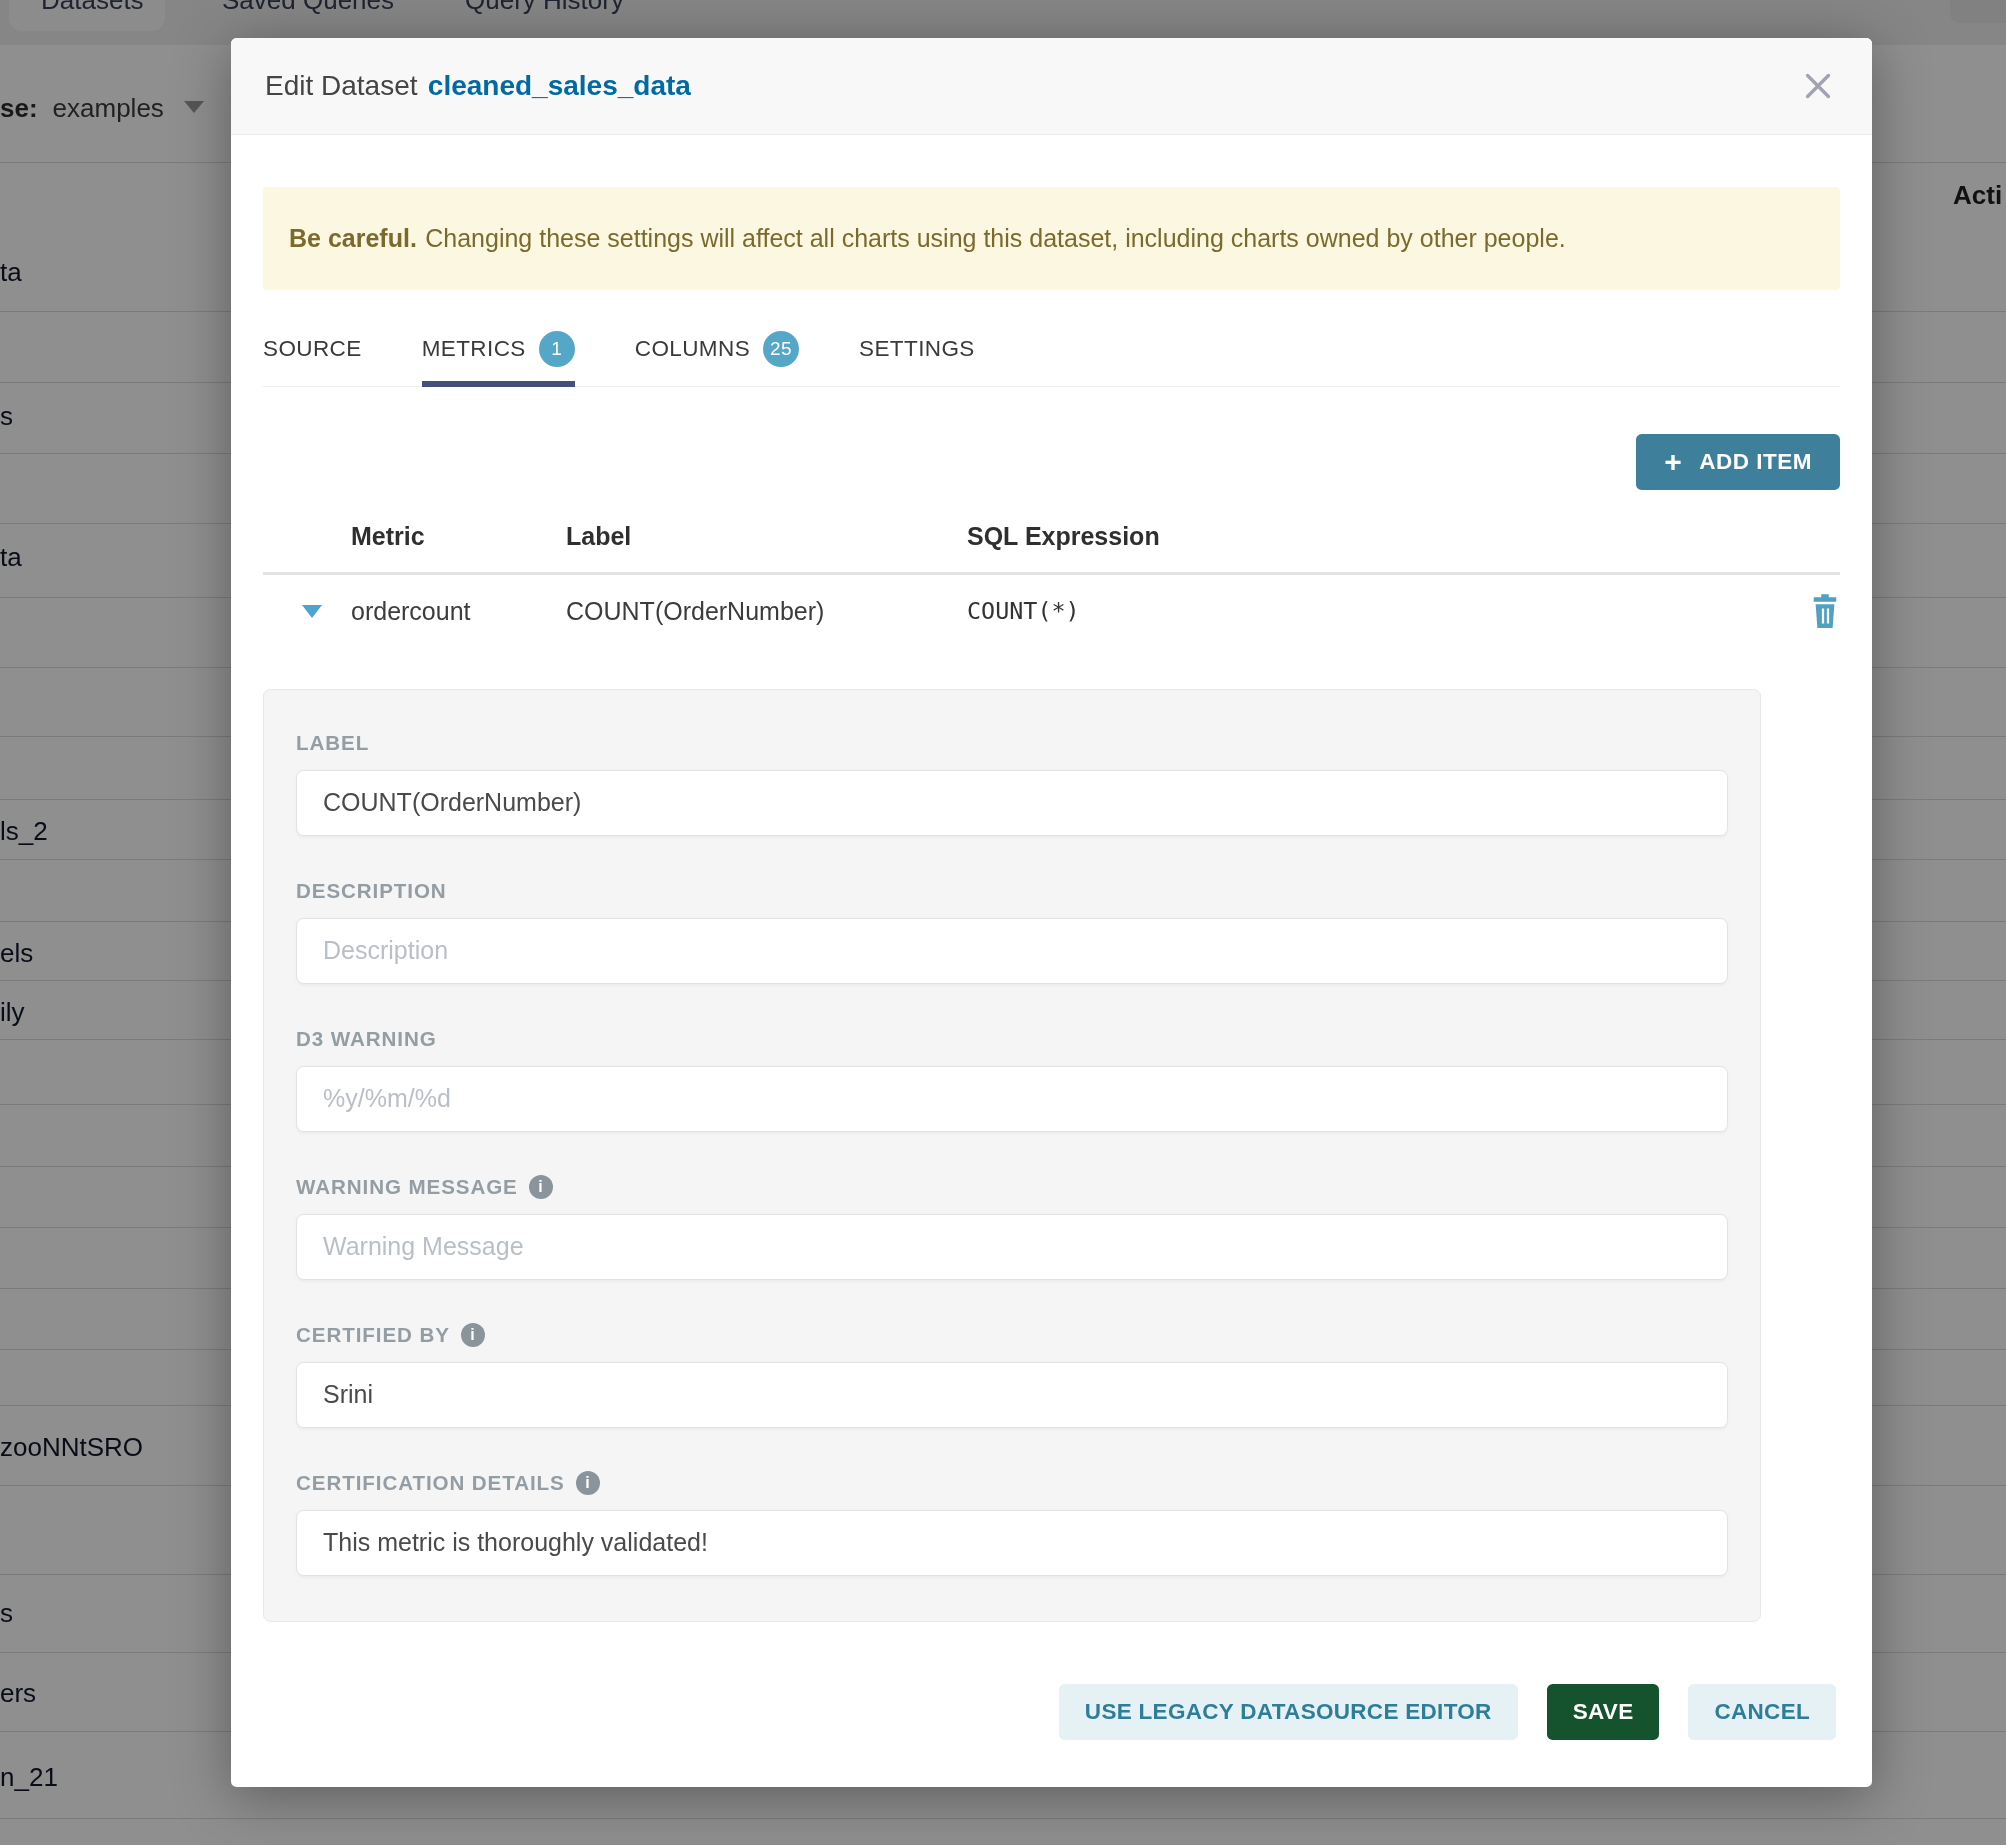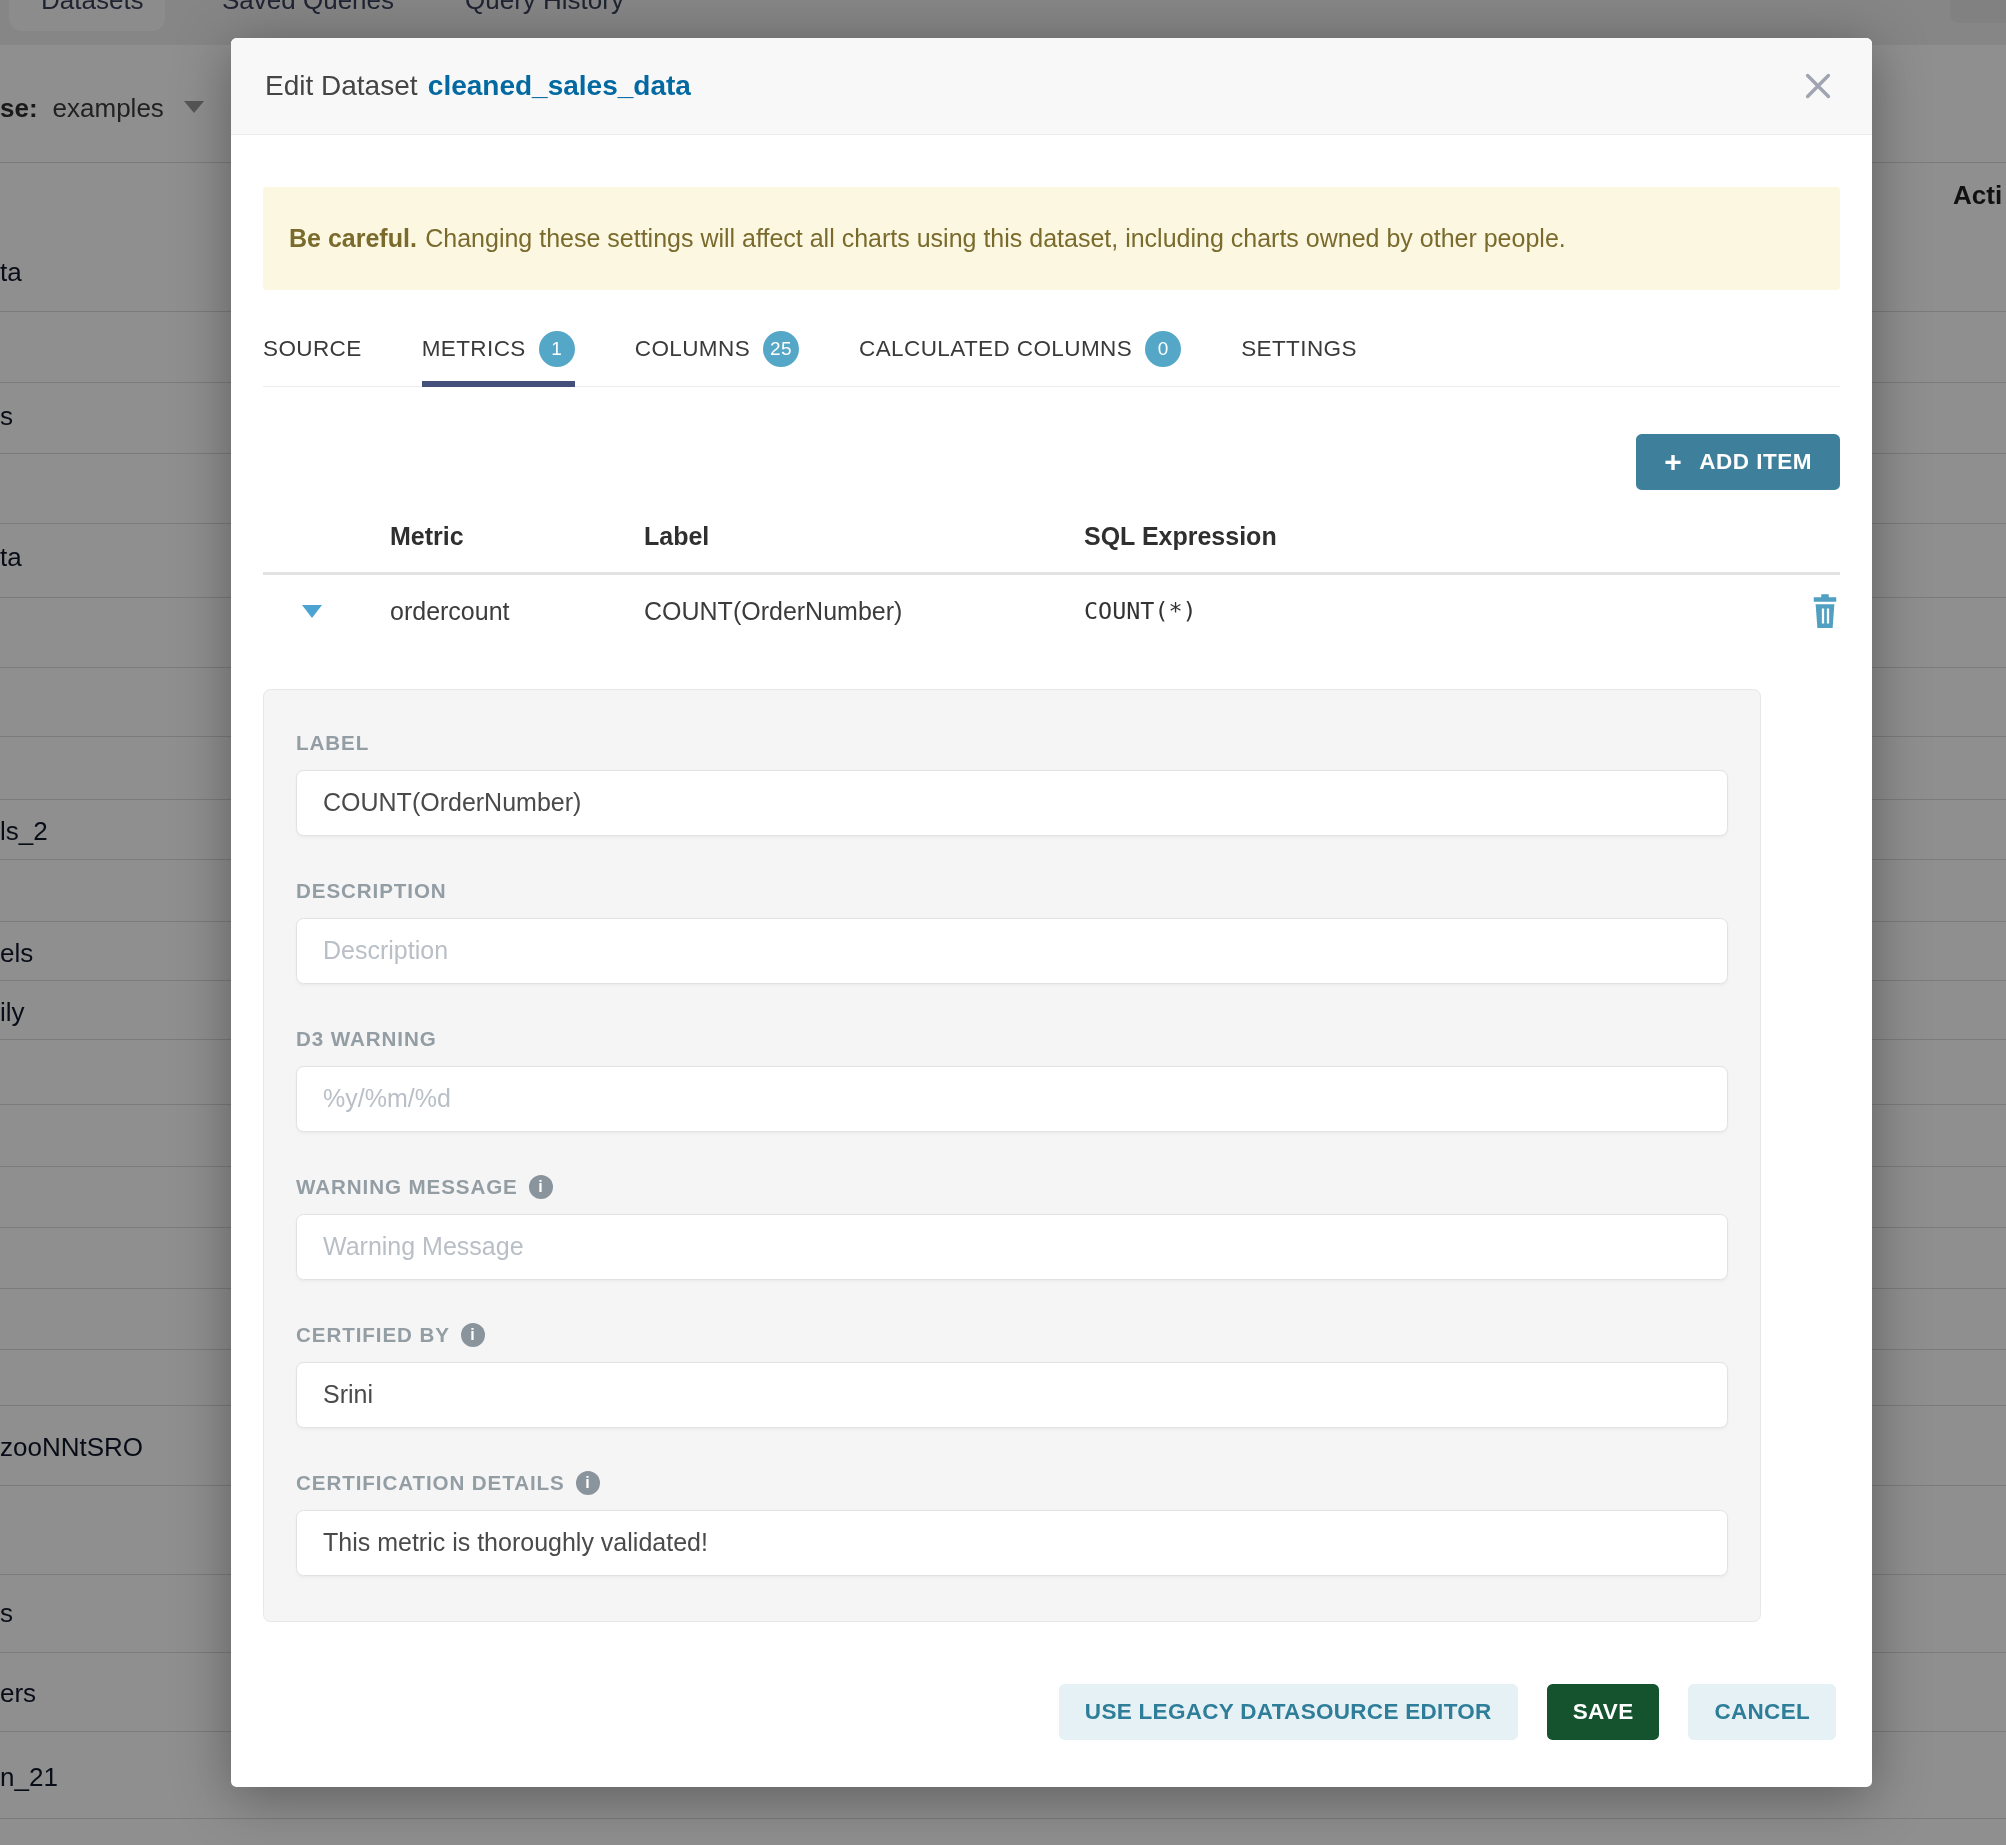--- a/index.html
+++ b/index.html
@@ -58,21 +58,21 @@
 
   .add-row { display:flex; justify-content:flex-end; margin:47px 32px 0; }
   .add-btn { height:56px; padding:0 28px; background:#3e7f9b; border:none;
     border-radius:5.6px; color:#ffffff; font-weight:700; font-size:22.5px;
     font-family:inherit; display:flex; align-items:center; gap:17px;
     letter-spacing:0.5px; cursor:pointer; }
   .add-btn .plus { font-size:30px; font-weight:700; line-height:1; }
 
   .mtable { margin:32px 32px 0; }
   .mt-head, .mt-row { display:grid; grid-template-columns:88px 215px 401px 1fr 66px;
-    align-items:center;gap:39px; }
+    align-items:center; }
   .mt-head { font-weight:700; font-size:25px; color:#2f2f2f; padding-bottom:20.6px;
     border-bottom:3.7px solid #e3e3e3; }
   .mt-row { height:73px; font-size:25px; color:#3c3c3c; }
   .row-caret { margin-left:39px; width:0; height:0;
     border-left:10.3px solid transparent; border-right:10.3px solid transparent;
     border-top:13px solid #4da3d1; cursor:pointer; }
   .sql { font-family:"DejaVu Sans Mono", monospace; font-size:23.4px; color:#333333; }
   .trash { justify-self:end; cursor:pointer; display:flex; }
 
   .panel { margin:41px 111px 0 32px; background:#f5f5f5; border:0.9px solid #e7e7e7;
@@ -179,24 +179,20 @@
     </div>
     <div class="tab active">
       <span>METRICS</span>
       <span class="badge">1</span>
     </div>
     <div class="tab">
       <span>COLUMNS</span>
       <span class="badge">25</span>
     </div>
     <div class="tab">
-      <span>CALCULATED COLUMNS</span>
-      <span class="badge">0</span>
-    </div>
-    <div class="tab">
       <span>SETTINGS</span>
     </div>
   </div>
 
   <div class="add-row">
     <button class="add-btn">
       <span class="plus">+</span>
       <span>ADD ITEM</span>
     </button>
   </div>

